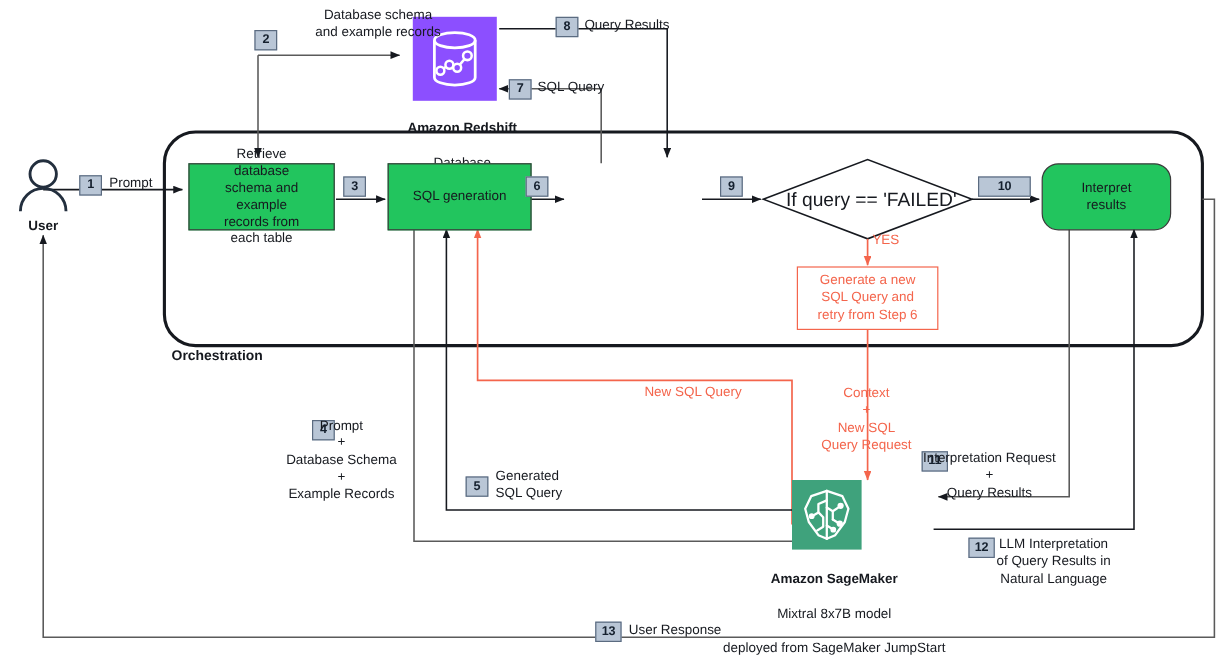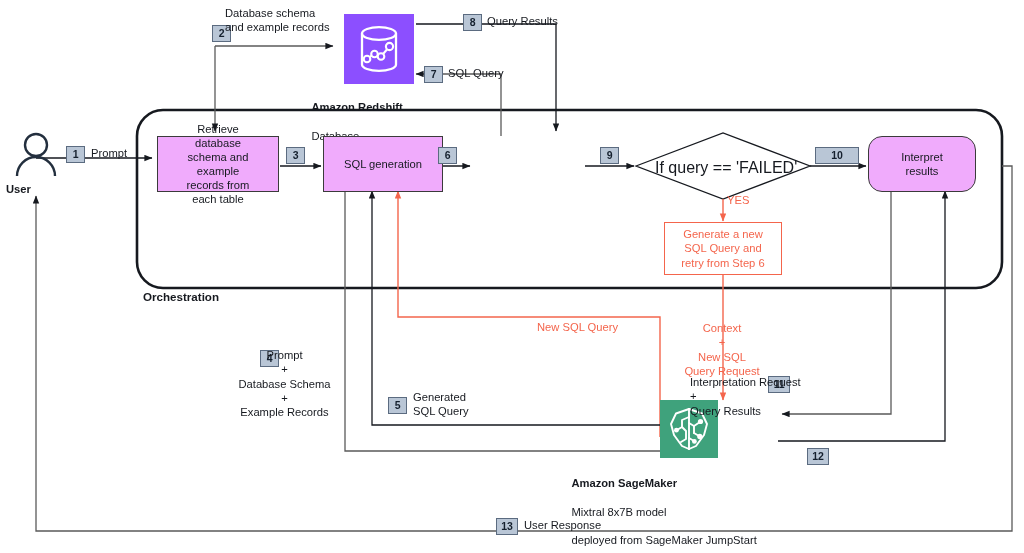--- a/index.html
+++ b/index.html
@@ -1,29 +1,29 @@
 <!DOCTYPE html>
 <html><head>
 <meta charset="utf-8">
 <style>
   html,body{margin:0;padding:0;background:#ffffff;}
   body{font-family:"Liberation Sans","DejaVu Sans",sans-serif;color:#16191f;}
   #canvas{position:relative;width:1024px;height:553px;background:#fff;overflow:hidden;}
   #svglayer{position:absolute;left:0;top:0;width:1024px;height:553px;}
   .node{position:absolute;box-sizing:border-box;display:flex;align-items:center;justify-content:center;text-align:center;}
-  .procbox{border:1.3px solid #3b3b3b;background:#f0abfc;font-size:11.2px;line-height:14px;color:#16191f;padding:2px 20px;}
+  .procbox{border:1.3px solid #3b3b3b;background:#22c55e;font-size:11.2px;line-height:14px;color:#16191f;padding:2px 20px;}
   .redbox{border:1.4px solid #f4654c;background:#fff;color:#f4654c;font-size:11.2px;line-height:14.5px;}
   .badge{position:absolute;box-sizing:border-box;background:#b9c6d6;border:1.2px solid #5b6b80;
          color:#15202e;font-size:10.5px;font-weight:bold;line-height:1;
          display:flex;align-items:center;justify-content:center;letter-spacing:-0.2px;}
   .lbl{position:absolute;font-size:11.2px;line-height:14.3px;color:#16191f;white-space:pre;}
   .lbl.red{color:#f4654c;}
   .lbl.c{text-align:center;}
-  .lbl.r{text-align:left;}
-  .svcname{position:absolute;font-size:11.2px;line-height:14.3px;color:#16191f;white-space:pre;}
+  .lbl.r{text-align:center;margin-left:35px;}
+  .svcname{position:absolute;text-align:center;font-size:11.2px;line-height:14.3px;color:#16191f;white-space:pre;}
   .svcname b{font-weight:bold;}
   .iconsq{position:absolute;}
   .diamondtxt{position:absolute;font-size:16px;color:#16191f;white-space:nowrap;}
   .orchlabel{position:absolute;font-size:11.6px;font-weight:bold;color:#16191f;}
   .usericon{position:absolute;}
 </style>
 </head>
 <body>
 
 <div id="canvas">
@@ -185,20 +185,23 @@
 <span>SQL Query</span></div>
 
   <div class="lbl" style="left:448px;top:66px;">SQL Query</div>
 
   <div class="lbl" style="left:487px;top:14px;">Query Results</div>
 
   <div class="lbl r" style="left:690px;top:375px;width:199px;"><span>Interpretation Request</span>
 <span>+</span>
 <span>Query Results</span></div>
 
+  <div class="lbl c" style="left:813px;top:447px;width:130px;"><span>LLM Interpretation</span>
+<span>of Query Results in</span>
+<span>Natural Language</span></div>
 
   <div class="lbl" style="left:524px;top:518px;">User Response</div>
 
   <div class="lbl red" style="left:537px;top:320px;">New SQL Query</div>
 
   <div class="lbl red c" style="left:663px;top:294px;width:118px;margin-top:27px;"><span>Context</span>
 <span>+</span>
 <span>New SQL</span>
 <span>Query Request</span></div>
 

